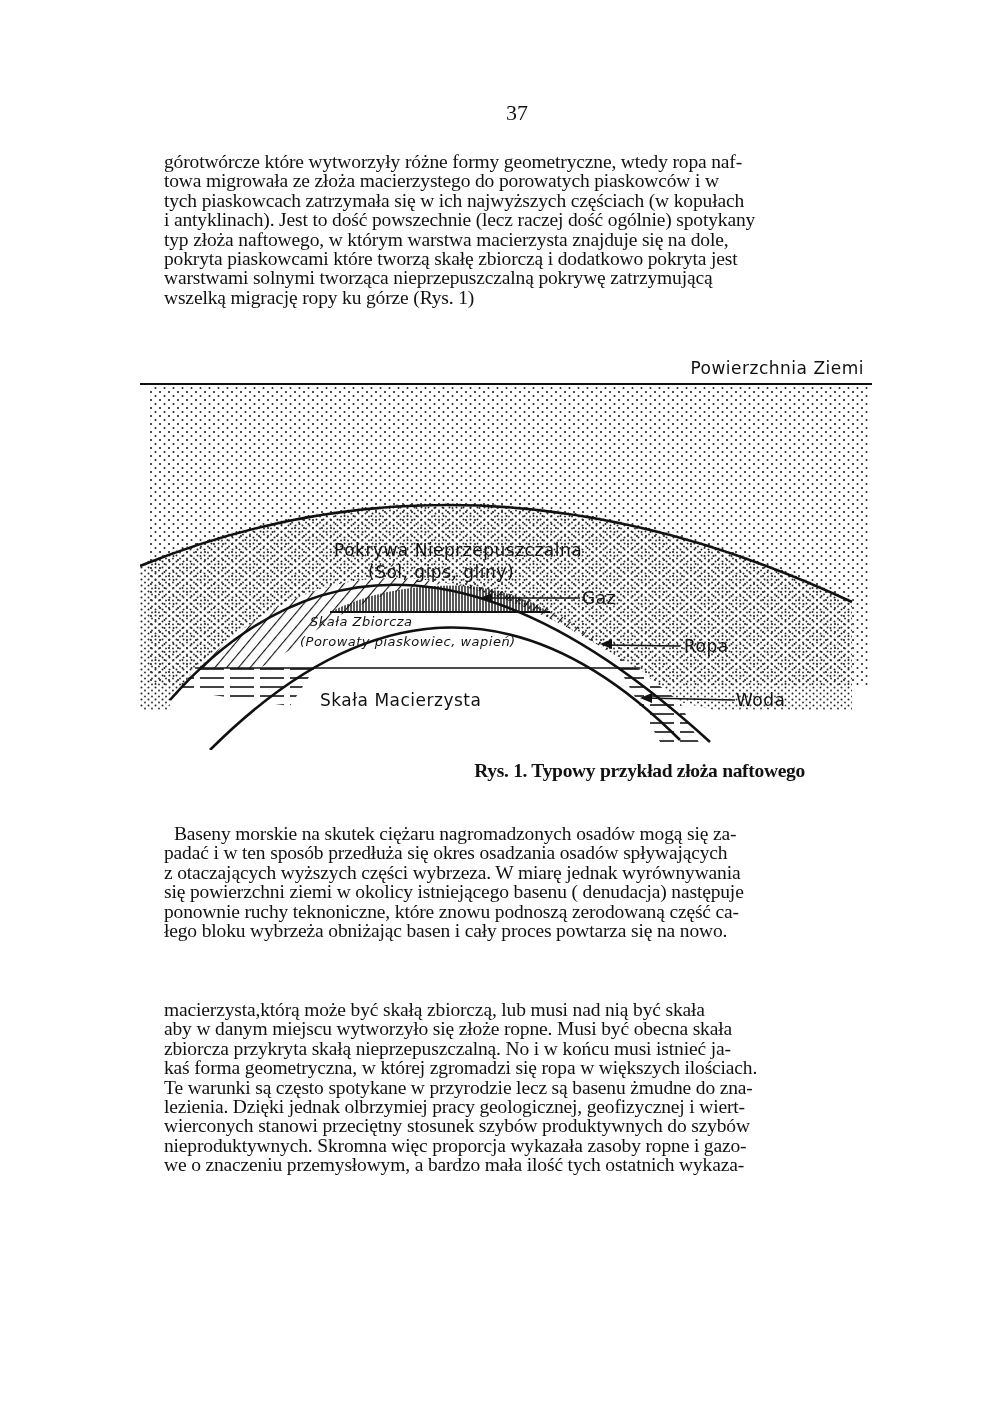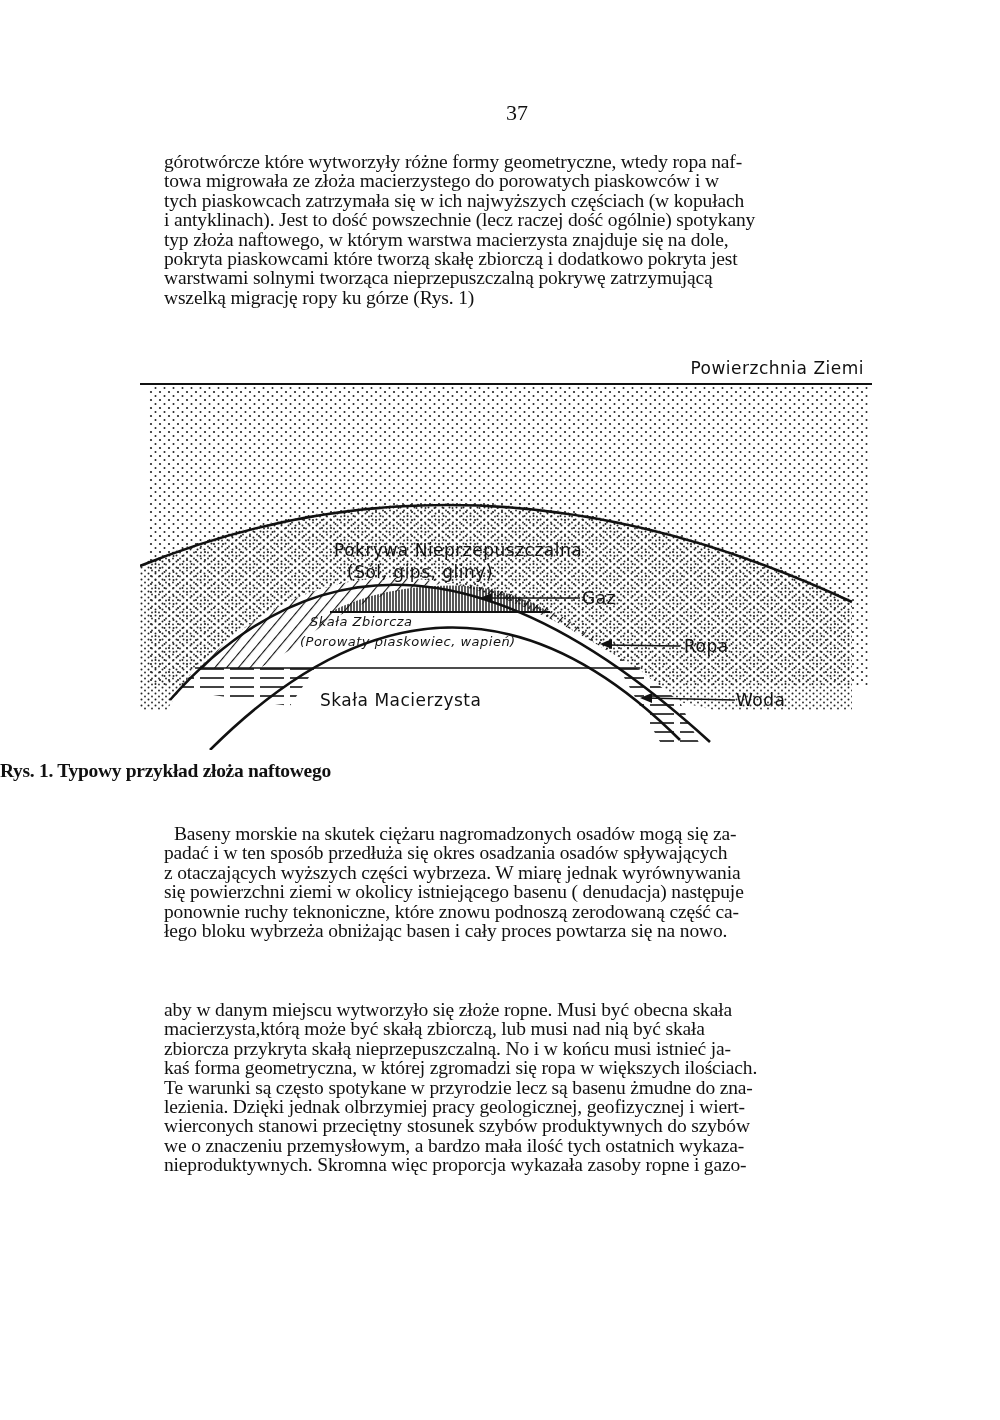--- a/index.html
+++ b/index.html
@@ -5,21 +5,21 @@
   html, body { margin: 0; padding: 0; background: #ffffff; }
   body { width: 1000px; height: 1420px; position: relative; overflow: hidden; color: #111; }
   .page-number { position: absolute; top: 100px; left: 0; width: 1000px; text-align: center;
     font-family: "Liberation Serif", serif; font-size: 22px; margin-left: 17px; }
   .para { position: absolute; font-family: "Liberation Serif", serif; font-size: 19.5px;
     line-height: 19.4px; letter-spacing: -0.15px; }
   .para .line { display: block; white-space: nowrap; }
   .p1 { left: 164px; top: 152px; width: 716px; }
   .p2 { left: 164px; top: 824px; width: 716px; }
   .p3 { left: 164px; top: 1000px; width: 716px; }
-  .caption { position: absolute; top: 760px; left: 0; width: 805px; text-align: left;
+  .caption { position: absolute; top: 760px; left: 0; width: 805px; text-align: right;
     font-family: "Liberation Serif", serif; font-weight: bold; font-size: 19.5px; letter-spacing: -0.3px; }
   .figure { position: absolute; left: 140px; top: 350px; width: 740px; height: 400px; }
   .figure svg { position: absolute; left: 0; top: 0; }
   .fig-label { position: absolute; font-family: "DejaVu Sans", sans-serif; font-size: 17px;
     white-space: nowrap; color: #111; letter-spacing: 0.5px; }
   .fig-label.small { font-size: 13px; font-style: italic; }
 </style>
 </head>
 <body>
 
@@ -90,43 +90,43 @@
       <line x1="345" y1="248" x2="440" y2="248" stroke="#111" stroke-width="1.5"></line>
       <polygon points="340,248 352,243 352,253" fill="#111"></polygon>
       <line x1="465" y1="295" x2="540" y2="296" stroke="#111" stroke-width="1.5"></line>
       <polygon points="460,294 472,289 472,299" fill="#111"></polygon>
       <line x1="505" y1="348" x2="595" y2="350" stroke="#111" stroke-width="1.5"></line>
       <polygon points="500,348 512,343 512,353" fill="#111"></polygon>
     </g>
   </svg>
   <span class="fig-label" style="right:16px; top:8px;">Powierzchnia   Ziemi</span>
   <span class="fig-label" style="left:194px; top:190px;">Pokrywa   Nieprzepuszczalna</span>
-  <span class="fig-label" style="left:187px; top:212px;padding-left:20px;">(Sól,  gips,  gliny)</span>
+  <span class="fig-label" style="left:208px; top:212px;padding-left:20px;">(Sól,  gips,  gliny)</span>
   <span class="fig-label" style="left:442px; top:238px;">Gaz</span>
   <span class="fig-label small" style="left:170px; top:264px;">Skała  Zbiorcza</span>
   <span class="fig-label small" style="left:160px; top:284px;">(Porowaty  piaskowiec, wapień)</span>
   <span class="fig-label" style="left:544px; top:286px;">Ropa</span>
   <span class="fig-label" style="left:180px; top:340px;">Skała  Macierzysta</span>
   <span class="fig-label" style="left:596px; top:340px;">Woda</span>
 </div>
 
 <div class="caption">Rys. 1. Typowy przykład złoża naftowego</div>
 
 <div class="para p2">
   <span class="line" style="padding-left:10px;">Baseny morskie na skutek ciężaru nagromadzonych osadów mogą się za-</span>
   <span class="line">padać i w ten sposób przedłuża się okres osadzania osadów spływających</span>
   <span class="line">z otaczających wyższych części wybrzeza. W miarę jednak wyrównywania</span>
   <span class="line">się powierzchni ziemi w okolicy istniejącego basenu ( denudacja) następuje</span>
   <span class="line">ponownie ruchy teknoniczne, które znowu podnoszą zerodowaną część ca-</span>
   <span class="line">łego bloku wybrzeża obniżając basen i cały proces powtarza się na nowo.</span>
 </div>
 
 <div class="para p3">
+  <span class="line">macierzysta,którą może być skałą zbiorczą, lub musi nad nią być skała</span>
   <span class="line">aby w danym miejscu wytworzyło się złoże ropne. Musi być obecna skała</span>
-  <span class="line">macierzysta,którą może być skałą zbiorczą, lub musi nad nią być skała</span>
   <span class="line">zbiorcza przykryta skałą nieprzepuszczalną. No i w końcu musi istnieć ja-</span>
   <span class="line">kaś forma geometryczna, w której zgromadzi się ropa w większych ilościach.</span>
   <span class="line">Te warunki są często spotykane w przyrodzie lecz są basenu żmudne do zna-</span>
   <span class="line">lezienia. Dzięki jednak olbrzymiej pracy geologicznej, geofizycznej i wiert-</span>
   <span class="line">wierconych stanowi przeciętny stosunek szybów produktywnych do szybów</span>
+  <span class="line">nieproduktywnych. Skromna więc proporcja wykazała zasoby ropne i gazo-</span>
   <span class="line">we o znaczeniu przemysłowym, a bardzo mała ilość tych ostatnich wykaza-</span>
-  <span class="line">nieproduktywnych. Skromna więc proporcja wykazała zasoby ropne i gazo-</span>
 </div>
 
 </body></html>

